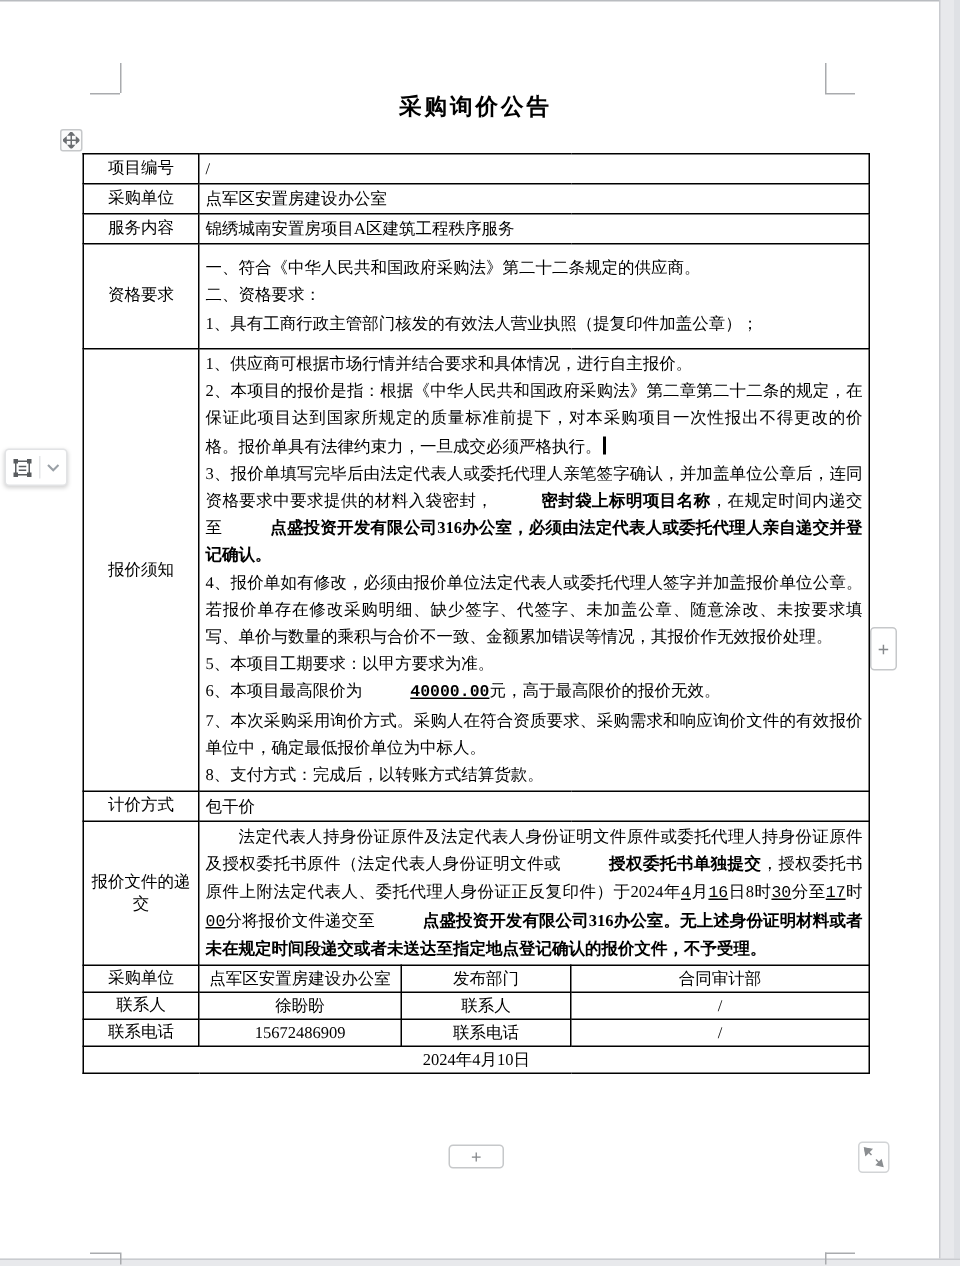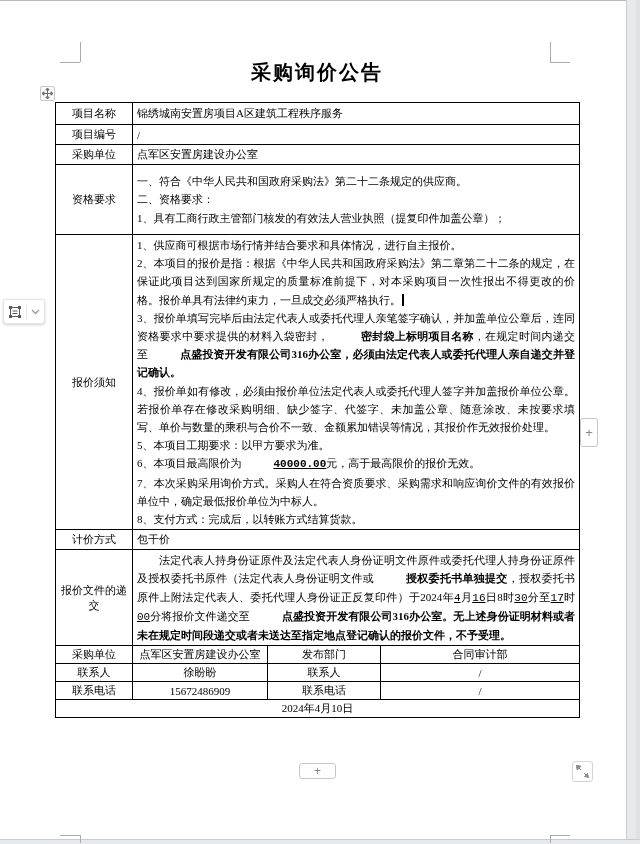--- a/index.html
+++ b/index.html
@@ -9,21 +9,21 @@
   }
   
   .top-line{position:absolute;left:0;top:0;width:640px;height:1px;background:#b9bcc0;}
   .right-strip{position:absolute;left:626px;top:0;width:14px;height:844px;background:#e8e9ec;border-left:1px solid #c9cbcf;box-sizing:border-box;}
   .right-edge{position:absolute;left:636px;top:0;width:4px;height:844px;background:#dfe1e5;}
   .bottom-strip{position:absolute;left:0;top:839px;width:640px;height:5px;background:#e8e9ec;border-top:1px solid #c9cbcf;box-sizing:border-box;}
   
   .mark{position:absolute;background:#a9abae;}
   
   .doc-title{position:absolute;left:55px;top:60px;width:524px;text-align:center;
-    font-size:20px;font-weight:bold;letter-spacing:2px;line-height:24px;}
+    font-size:15px;font-weight:bold;letter-spacing:2px;line-height:24px;}
   
   table.doc{position:absolute;left:55px;top:102px;width:524px;border-collapse:collapse;table-layout:fixed;}
   table.doc td{border:1px solid #000;font-size:11px;vertical-align:middle;overflow:hidden;padding:1px 4px;box-sizing:border-box;}
   td.lbl{text-align:center;line-height:15px;padding:1px 2px;}
   td.val{text-align:left;padding:1px 6px 1px 8px;}
   td.rich{padding:2px 7px 2px 8px;}
   td.ctr{text-align:center;}
   td.date-cell{text-align:center;padding:1px 8px 1px 4px;}
   .para{line-height:18.2px;text-align:justify;text-justify:inter-ideograph;}
   .para .b{font-weight:bold;padding-left:32px;}
@@ -66,31 +66,31 @@
 <div class="doc-title">采购询价公告</div>
 
 <table class="doc">
   <colgroup>
       <col style="width:77px">
       <col style="width:135px">
       <col style="width:113px">
       <col style="width:199px">
     </colgroup>
   <tbody>
-    <tr style="height:22px">
-      <td class="lbl">项目名称</td>
-      <td class="val" colspan="3">锦绣城南安置房项目A区建筑工程秩序服务</td>
-    </tr>
     <tr style="height:20px">
       <td class="lbl">项目编号</td>
       <td class="val" colspan="3">/</td>
     </tr>
     <tr style="height:20px">
       <td class="lbl">采购单位</td>
       <td class="val" colspan="3">点军区安置房建设办公室</td>
+    </tr>
+    <tr style="height:20px">
+      <td class="lbl">服务内容</td>
+      <td class="val" colspan="3">锦绣城南安置房项目A区建筑工程秩序服务</td>
     </tr>
     <tr style="height:70px">
       <td class="lbl">资格要求</td>
       <td class="rich" colspan="3">
           <div class="para"><span>一、符合《中华人民共和国政府采购法》第二十二条规定的供应商。</span></div>
           <div class="para"><span>二、资格要求：</span></div>
           <div class="para"><span>1、具有工商行政主管部门核发的有效法人营业执照（提复印件加盖公章）；</span></div>
         </td>
     </tr>
     <tr style="height:272px">

